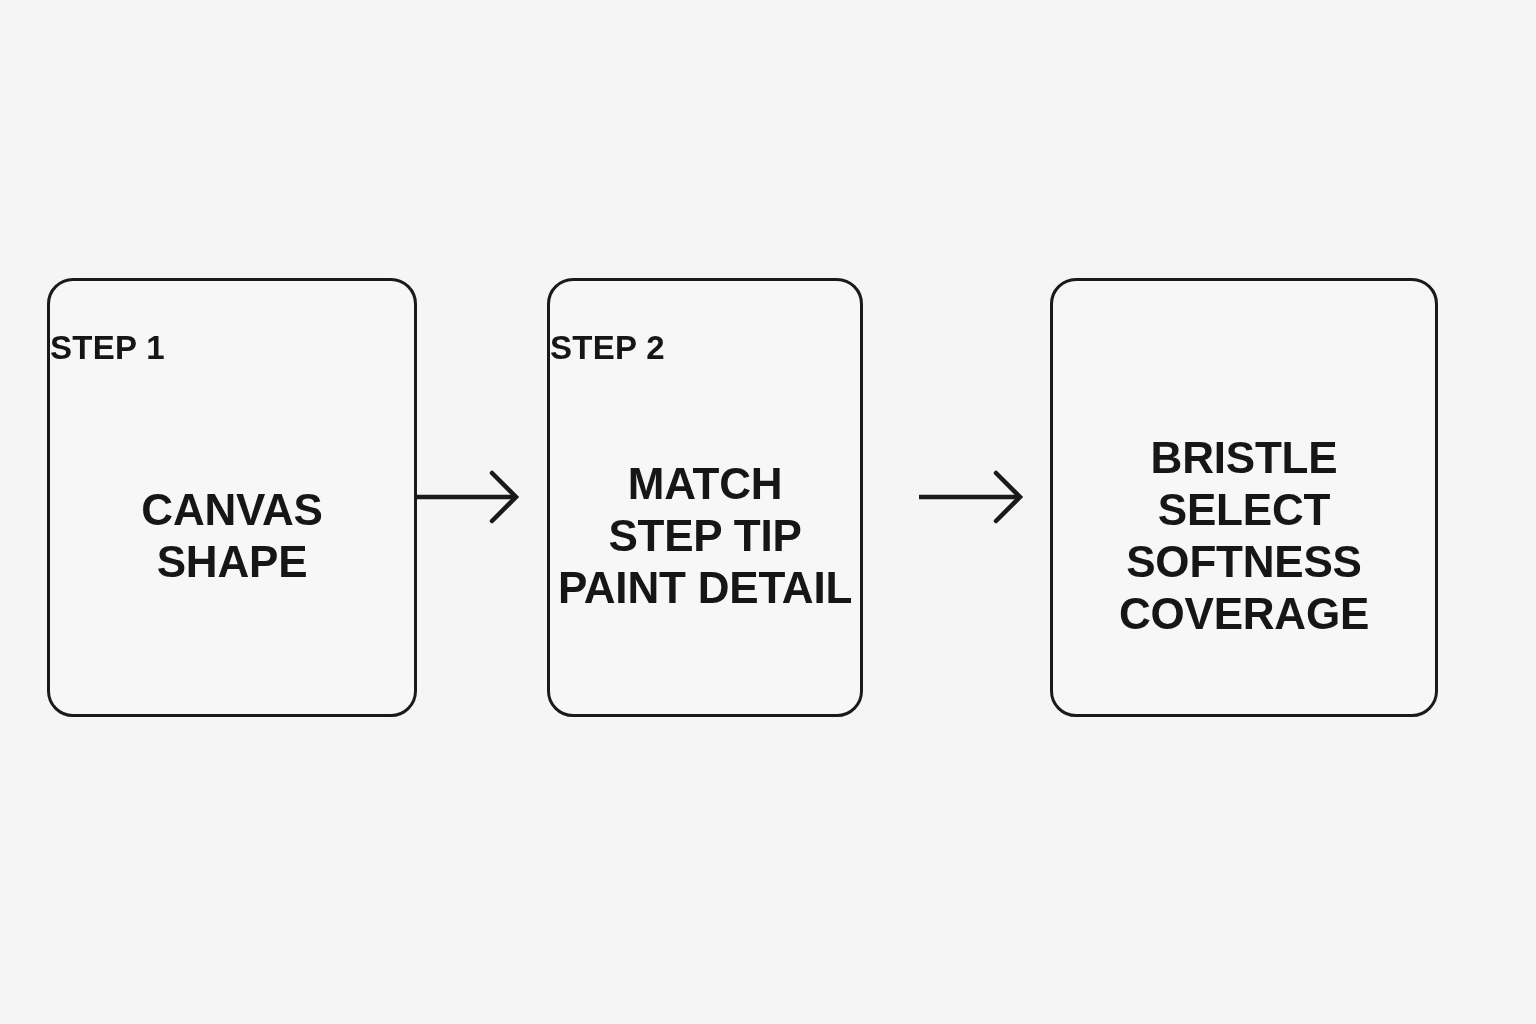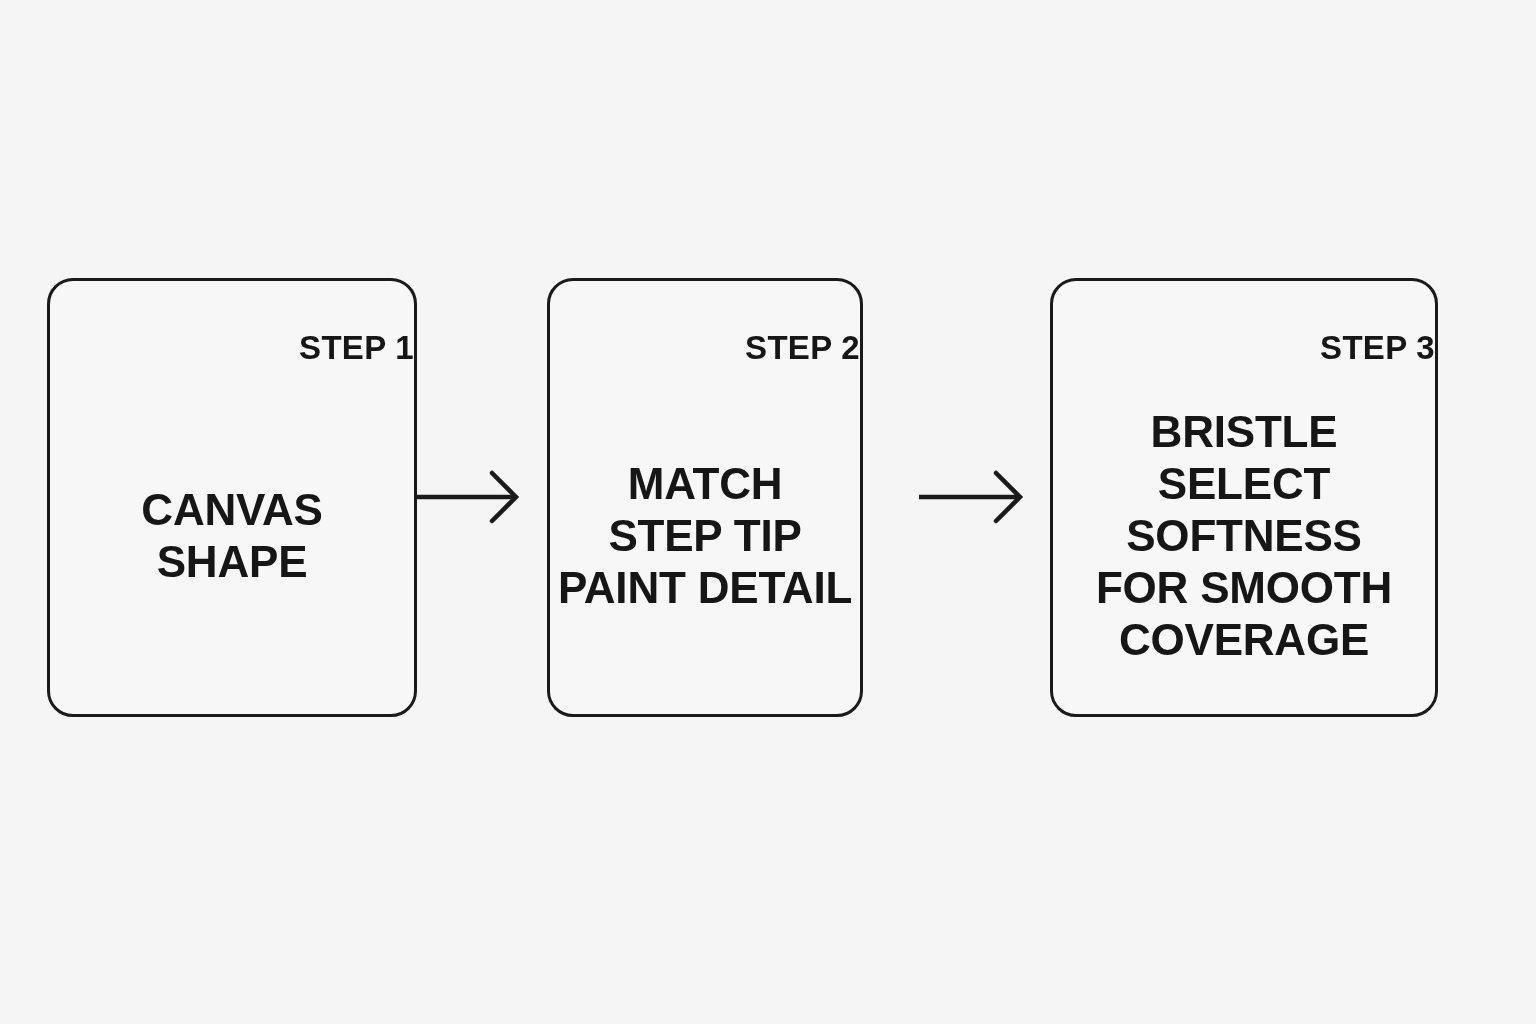--- a/index.html
+++ b/index.html
@@ -32,21 +32,21 @@
 
   #step-box-1 { left: 47px;   width: 370px; }
   #step-box-2 { left: 547px;  width: 316px; }
   #step-box-3 { left: 1050px; width: 388px; }
 
   .step-header {
     position: absolute;
     left: 0;
     right: 0;
     top: 50px;
-    text-align: right;
+    text-align: left;
     font-size: 33px;
     font-weight: bold;
     color: #161616;
     letter-spacing: 0.3px;
     line-height: 1;
   }
 
   .step-body {
     position: absolute;
     left: 6px;
@@ -116,23 +116,21 @@
   </div>
 
   <div class="connector" id="connector-2">
     <svg viewBox="0 0 120 85" xmlns="http://www.w3.org/2000/svg">
       <path d="M 2 42 L 100 42" fill="none" stroke="#1a1a1a" stroke-width="4.5" stroke-linecap="butt"></path>
       <path d="M 79 18 L 103 42 L 79 66" fill="none" stroke="#1a1a1a" stroke-width="4.5" stroke-linecap="round" stroke-linejoin="miter"></path>
     </svg>
   </div>
 
   <div class="step-box" id="step-box-3">
-    <div class="step-header">STEP 3</div>
     <div class="step-body">
       <div class="body-line">BRISTLE</div>
       <div class="body-line">SELECT</div>
       <div class="body-line">SOFTNESS</div>
-      <div class="body-line">FOR SMOOTH</div>
       <div class="body-line">COVERAGE</div>
     </div>
   </div>
 
 </div>
 
 </body></html>

